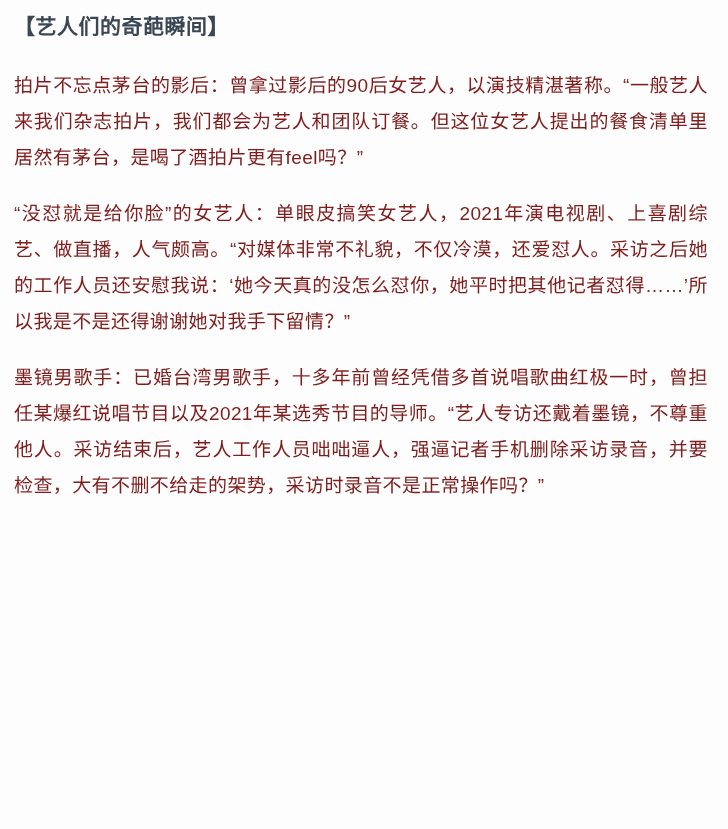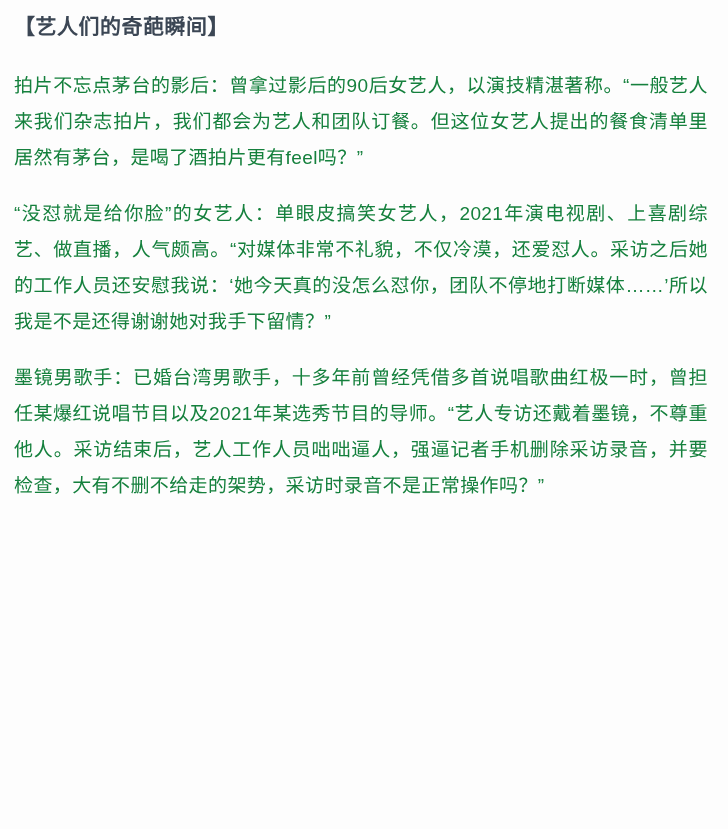--- a/index.html
+++ b/index.html
@@ -19,31 +19,31 @@
     .article-title {
       font-size: 21px;
       font-weight: 700;
       color: #3b4654;
       line-height: 30px;
       letter-spacing: 0.5px;
       margin: 2px 0 26px 0;
     }
     .article-body p {
       font-size: 19px;
-      color: #15803d;
+      color: #7f1d1d;
       line-height: 36px;
       letter-spacing: 0.4px;
       text-align: justify;
       margin: 0 6px 20px 0;
     }
   </style>
 </head>
 <body>
 
 <div class="page">
   <div class="article-title">【艺人们的奇葩瞬间】</div>
 
   <div class="article-body">
     <p>拍片不忘点茅台的影后：曾拿过影后的90后女艺人，以演技精湛著称。“一般艺人来我们杂志拍片，我们都会为艺人和团队订餐。但这位女艺人提出的餐食清单里居然有茅台，是喝了酒拍片更有feel吗？”</p>
-    <p>“没怼就是给你脸”的女艺人：单眼皮搞笑女艺人，2021年演电视剧、上喜剧综艺、做直播，人气颇高。“对媒体非常不礼貌，不仅冷漠，还爱怼人。采访之后她的工作人员还安慰我说：‘她今天真的没怎么怼你，团队不停地打断媒体……’所以我是不是还得谢谢她对我手下留情？”</p>
+    <p>“没怼就是给你脸”的女艺人：单眼皮搞笑女艺人，2021年演电视剧、上喜剧综艺、做直播，人气颇高。“对媒体非常不礼貌，不仅冷漠，还爱怼人。采访之后她的工作人员还安慰我说：‘她今天真的没怎么怼你，她平时把其他记者怼得……’所以我是不是还得谢谢她对我手下留情？”</p>
     <p>墨镜男歌手：已婚台湾男歌手，十多年前曾经凭借多首说唱歌曲红极一时，曾担任某爆红说唱节目以及2021年某选秀节目的导师。“艺人专访还戴着墨镜，不尊重他人。采访结束后，艺人工作人员咄咄逼人，强逼记者手机删除采访录音，并要检查，大有不删不给走的架势，采访时录音不是正常操作吗？”</p>
   </div>
 </div>
 
 </body></html>

